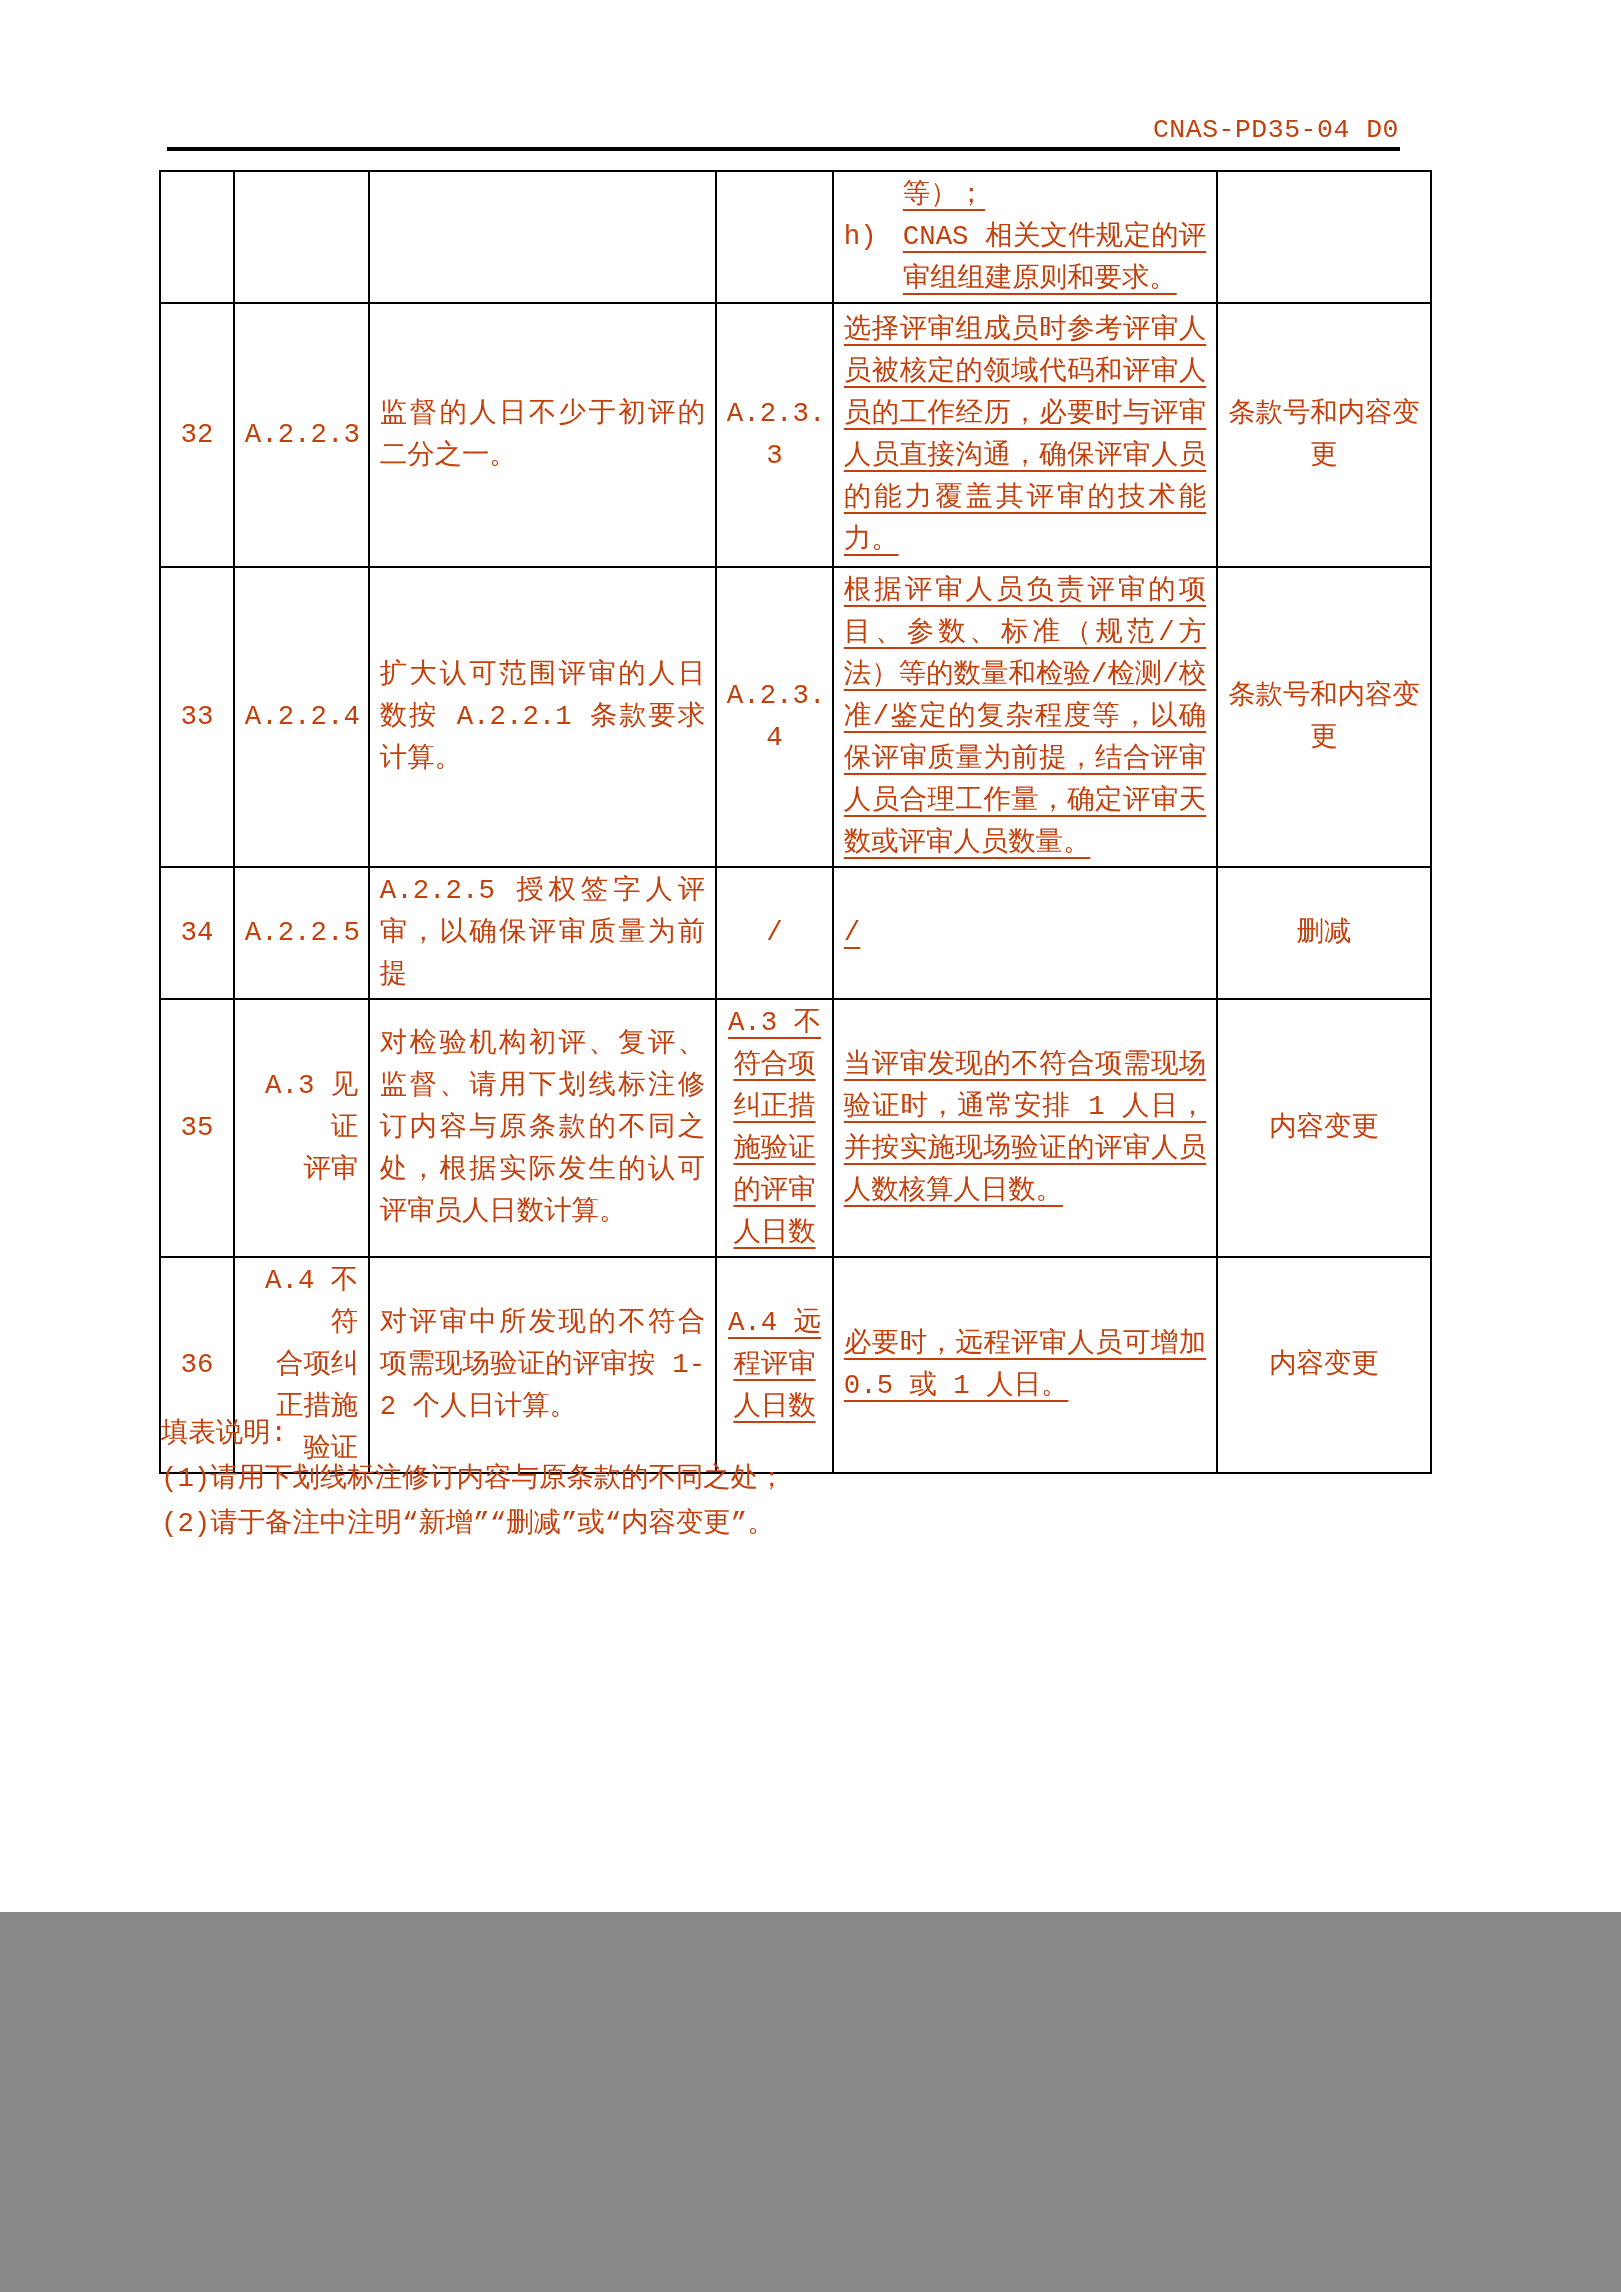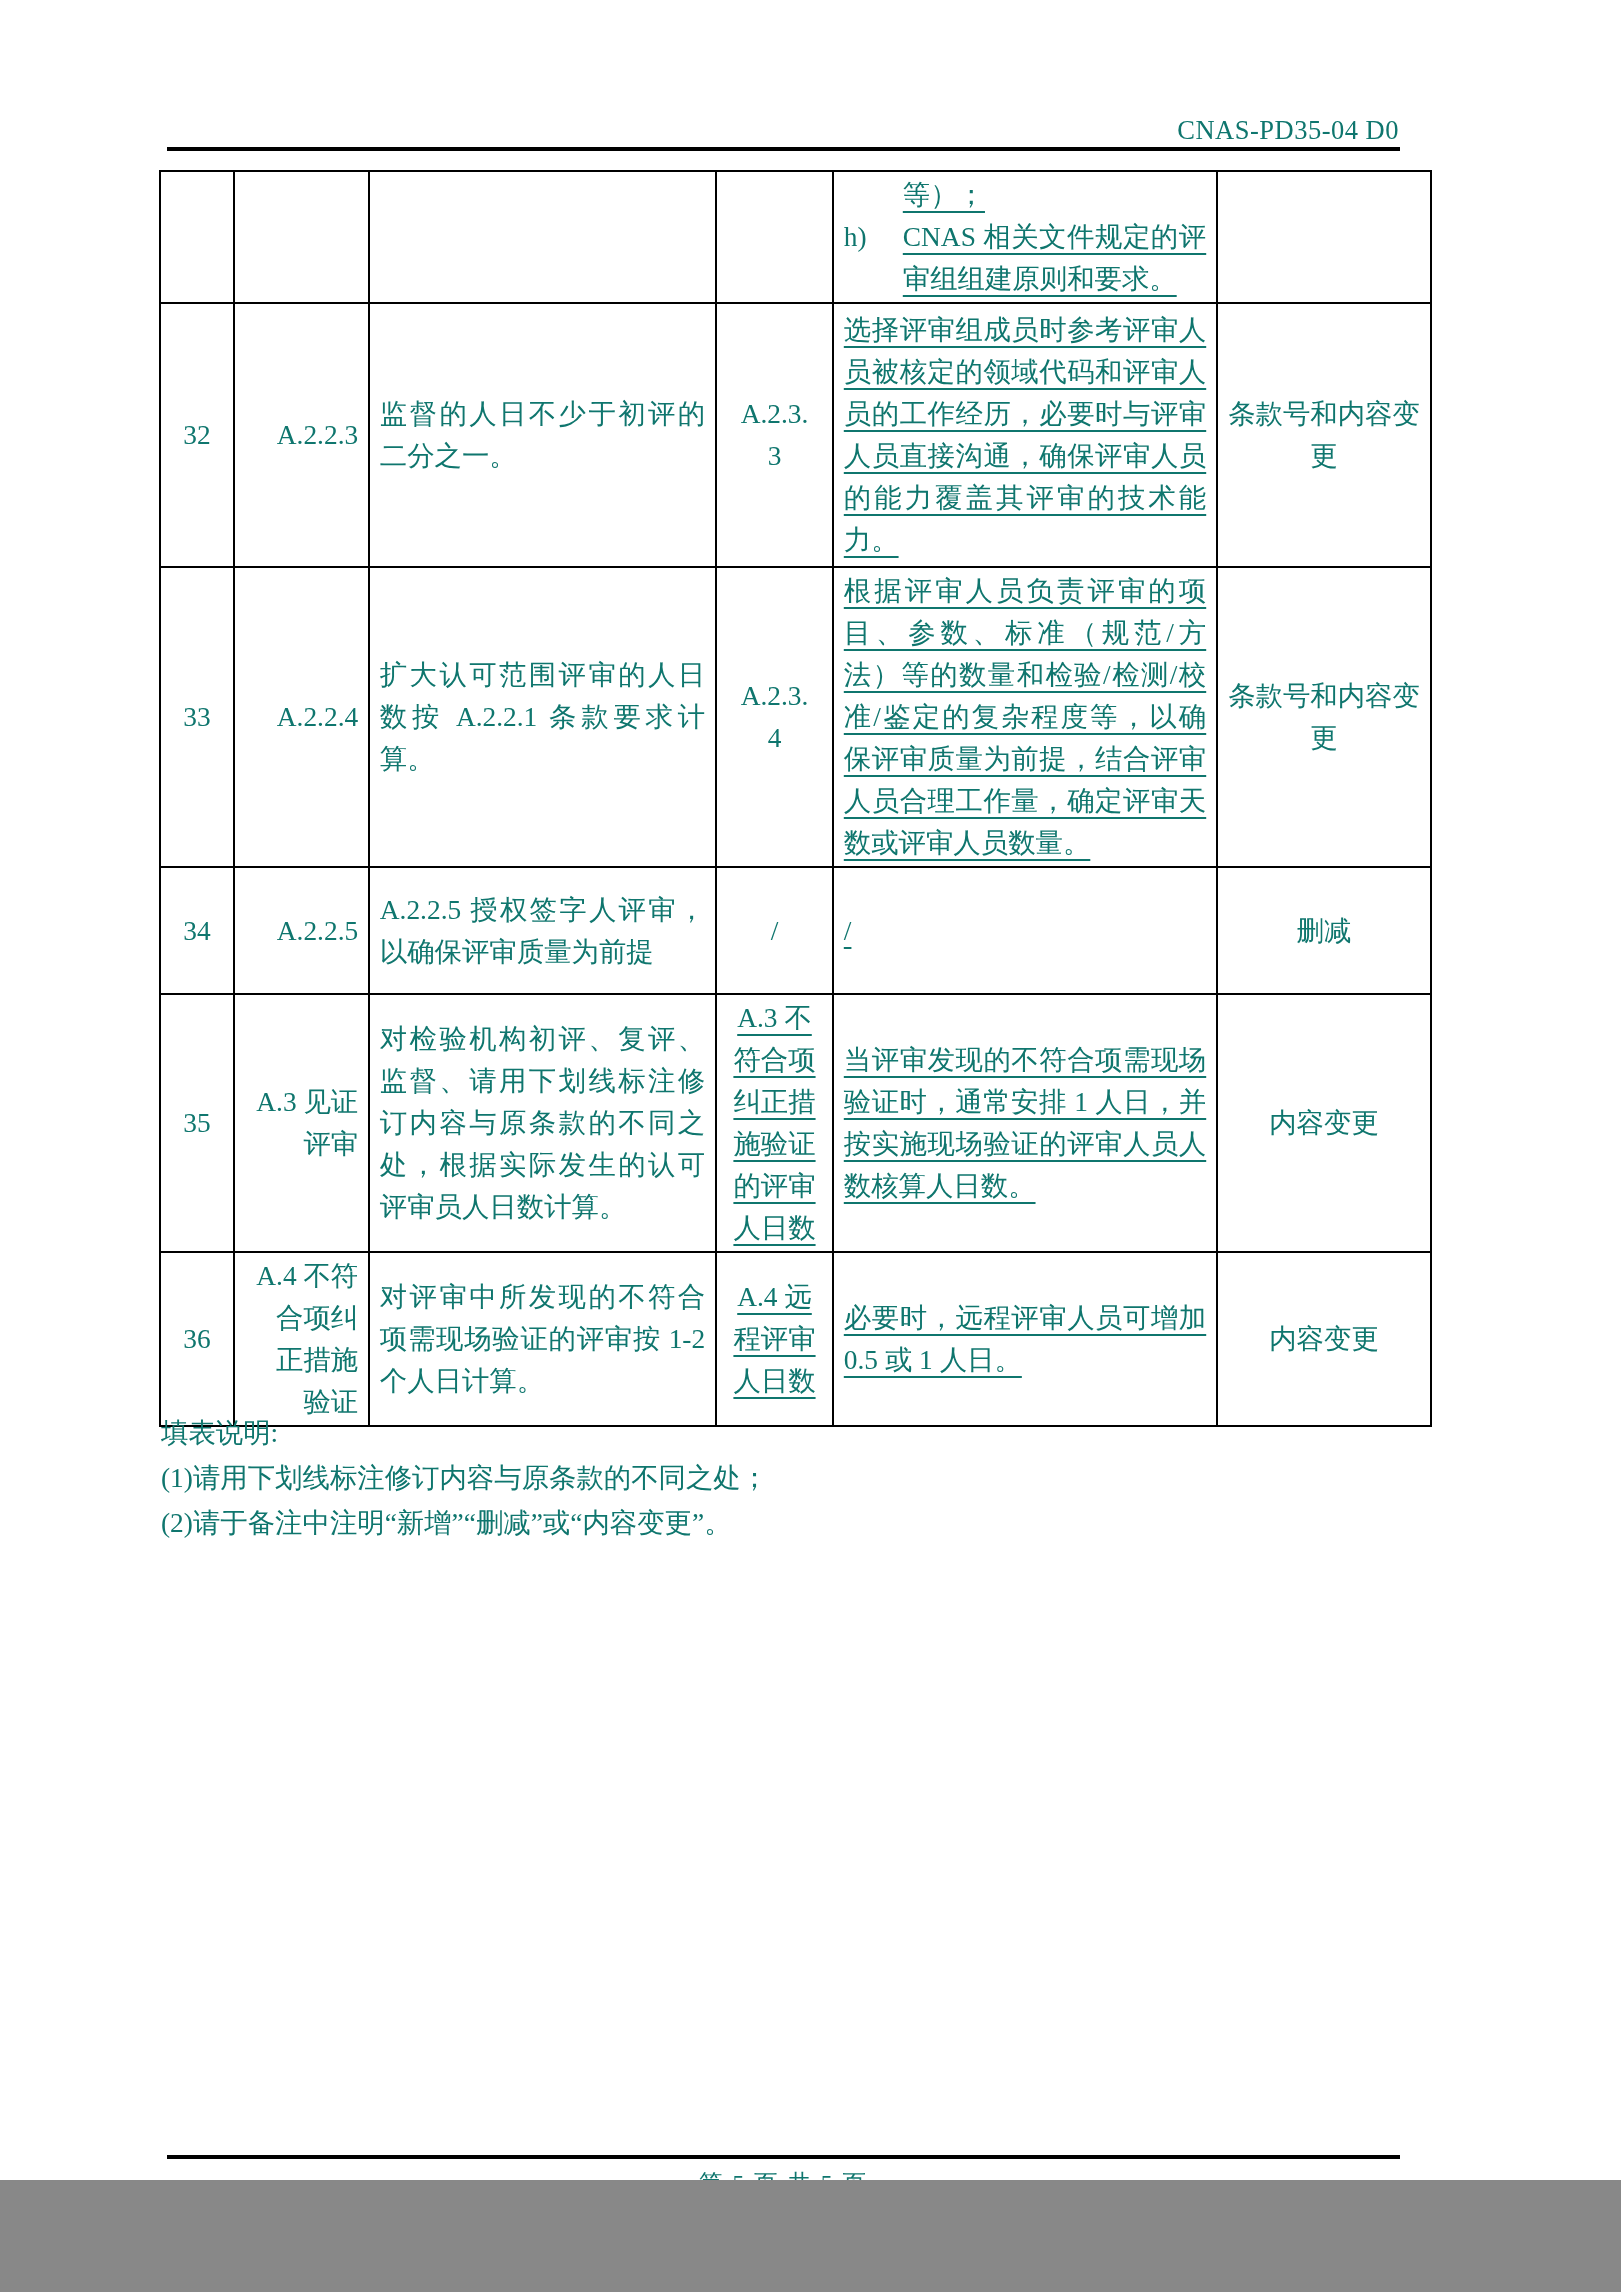--- a/index.html
+++ b/index.html
@@ -1,21 +1,21 @@
 <!DOCTYPE html>
 <html><head>
 <meta charset="utf-8">
 <style>
   html,body{margin:0;padding:0;background:#888;}
   .page{
     position:relative;
-    width:1621px;height:2180px;
+    width:1621px;height:1912px;
     background:#ffffff;
-    font-family:Liberation Serif, serif;
-    color:#0f766e;
+    font-family:Liberation Mono, monospace;
+    color:#c2410c;
     overflow:hidden;
   }
   .doc-code{
     position:absolute;
     top:114px;right:222px;
     font-size:26.5px;line-height:33px;
     letter-spacing:0.5px;
     white-space:nowrap;
   }
   .rule{

